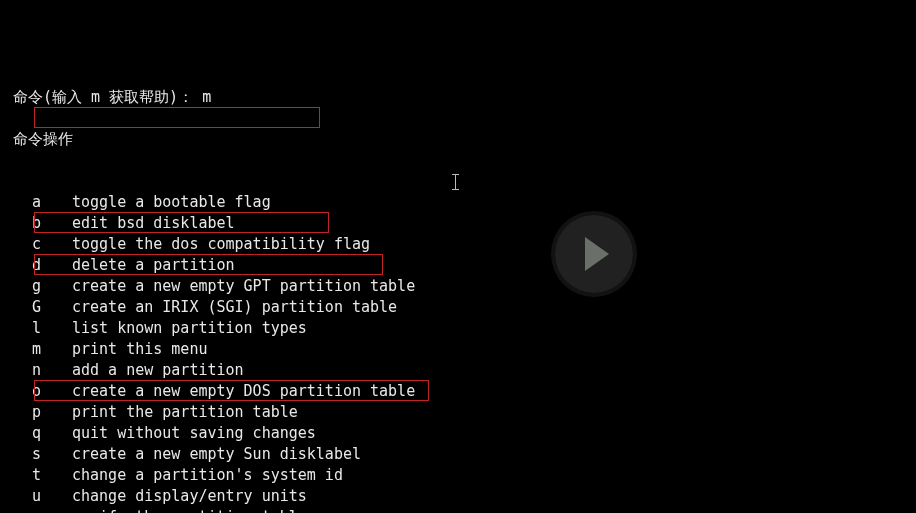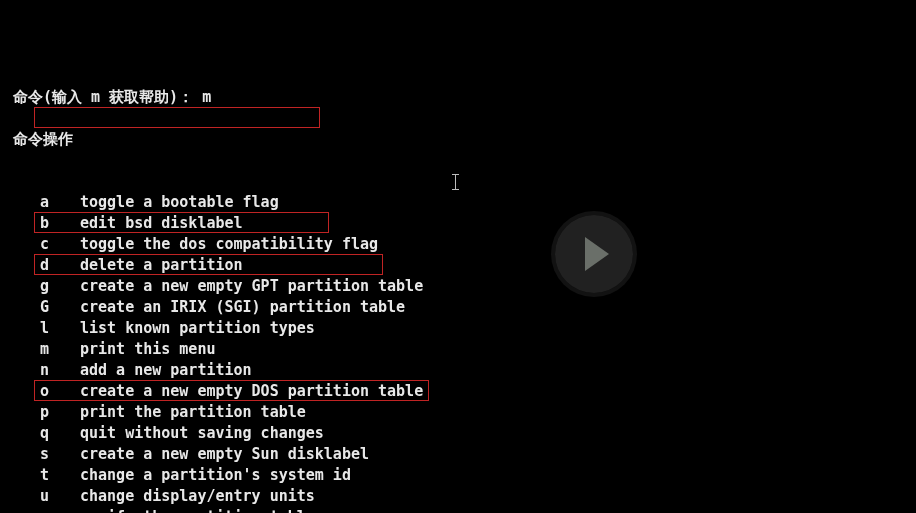--- a/index.html
+++ b/index.html
@@ -1,31 +1,31 @@
 <!DOCTYPE html>
 <html><head>
 <meta charset="utf-8">
 <style>
-  * { box-sizing: border-box; font-weight: bold; }
+  * { box-sizing: border-box; }
   html, body {
     margin: 0; padding: 0;
     width: 916px; height: 513px;
     background: #000;
     overflow: hidden;
   }
   body {
     font-family: "DejaVu Sans Mono", "Liberation Mono", Consolas, monospace;
     font-size: 15px;
     line-height: 21px;
     color: #e8e8e8;
     white-space: pre;
     position: relative;
     padding: 3px 0 0 0;
   }
-  .indent { padding-left: 40px; height: 21px; }
+  .indent { padding-left: 32px; height: 21px; }
   .key { display: inline-block; width: 40px; }
   .hlrow {
     border: 1px solid #c02424;
     position: absolute;
     pointer-events: none;
   }
   .prompt-line { padding-left: 13px; }
   .input-txt { color: #e8e8e8; }
   .ibeam {
     position: absolute;

